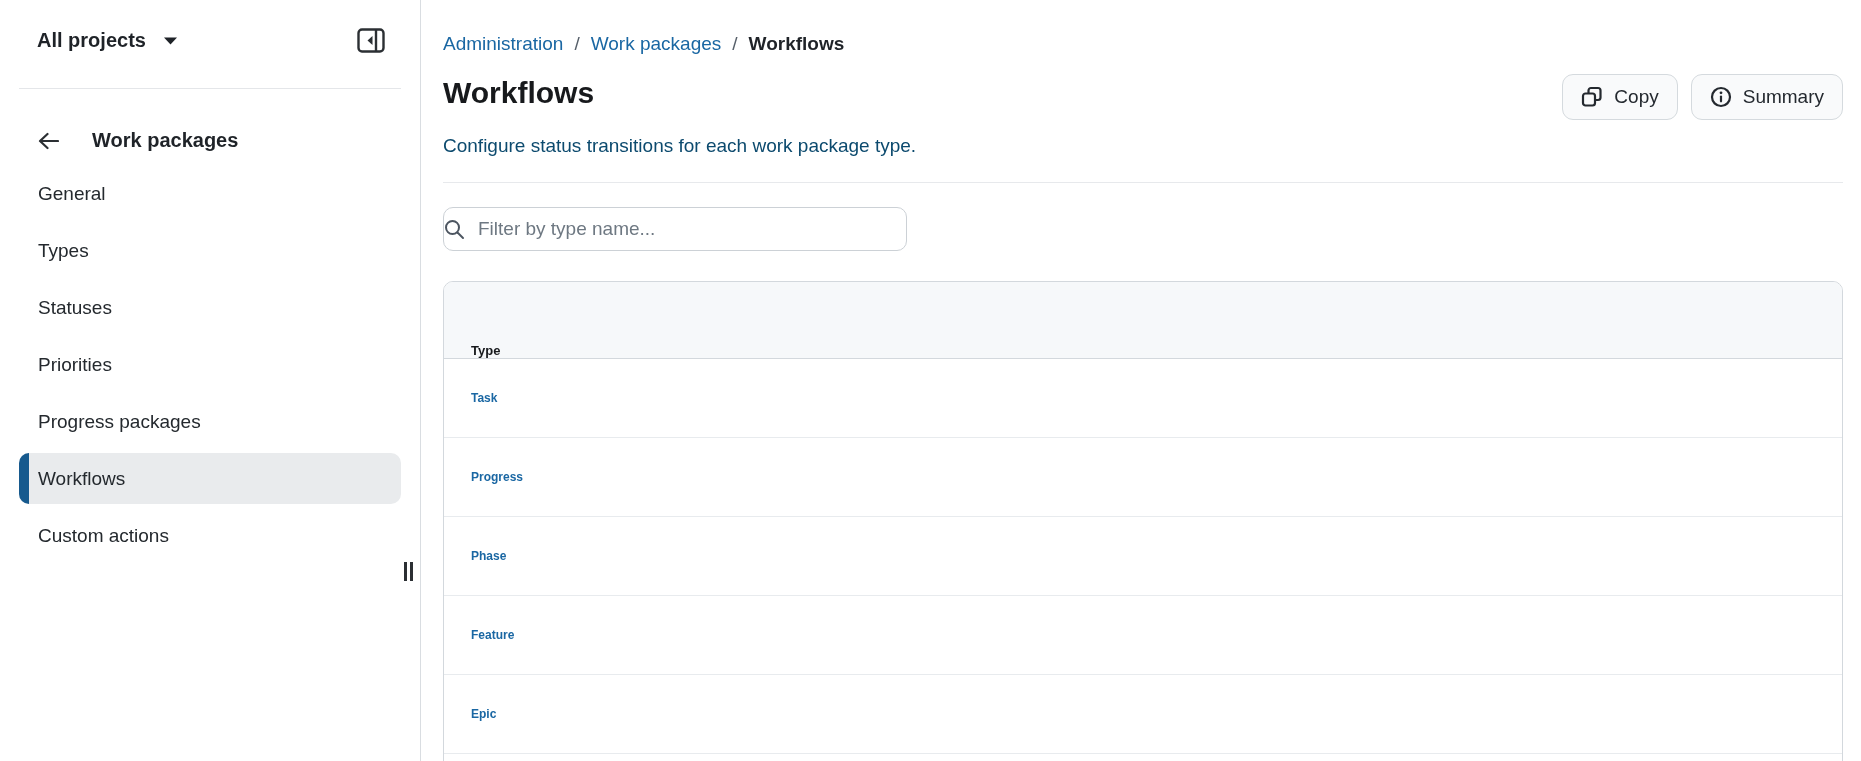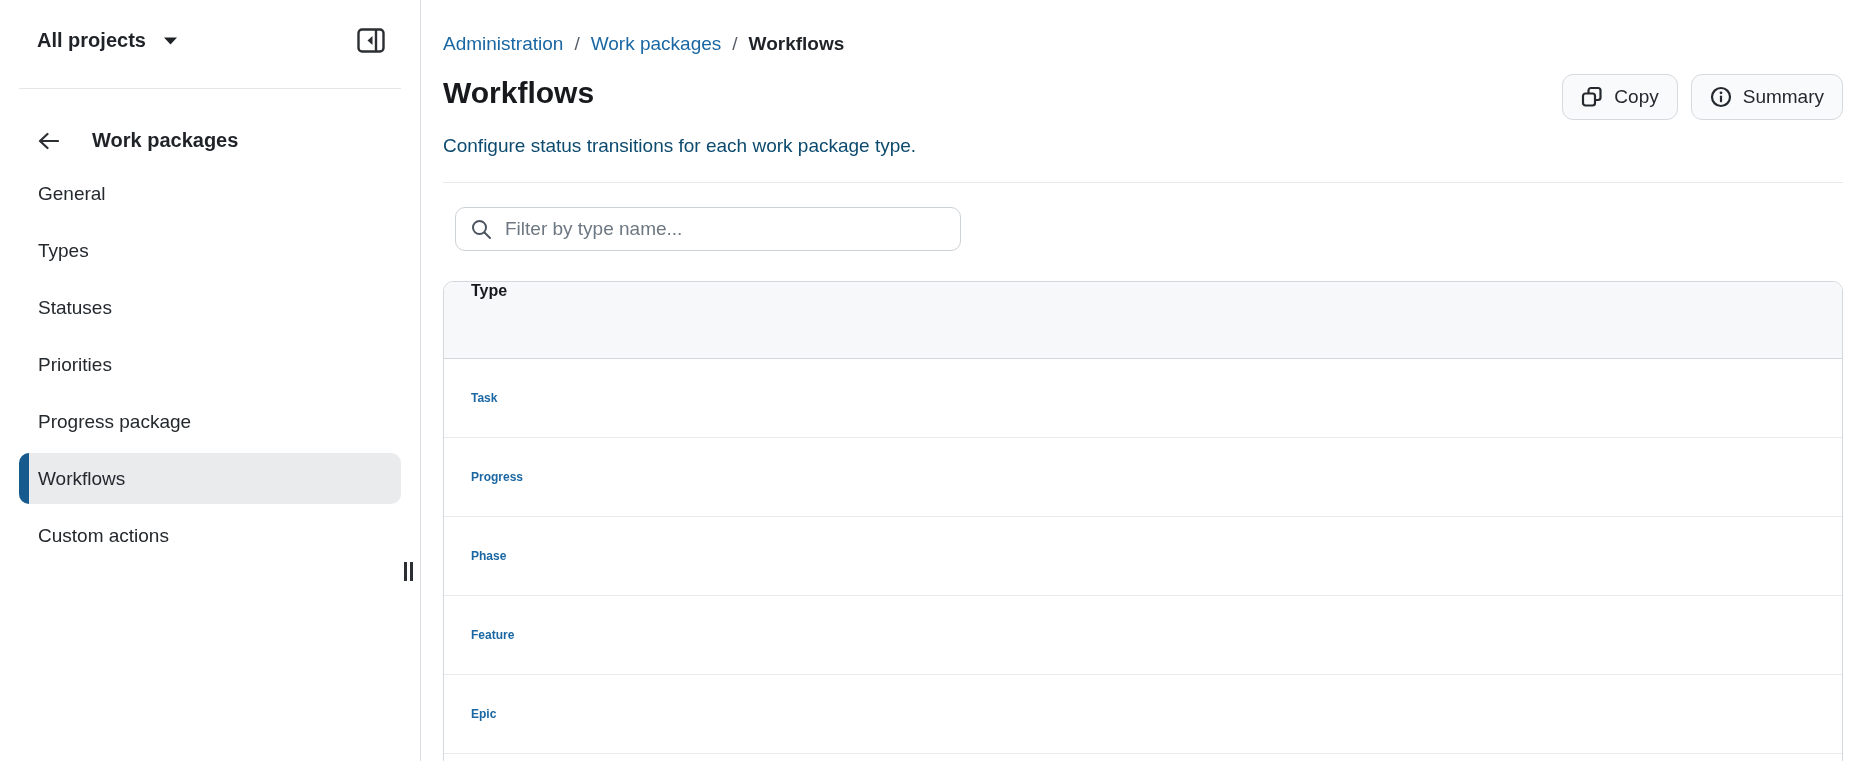--- a/index.html
+++ b/index.html
@@ -88,47 +88,46 @@
     font-family: inherit; font-size: 19px; color: #24292f;
     cursor: pointer;
   }
   .btn svg { flex: none; }
 
   .subtitle { margin: 14px 0 0; font-size: 19px; line-height: 24px; color: #0c4a6e; }
   .content-divider { border: none; border-top: 1px solid #e7e9ec; margin: 24px 0 0; }
 
   .search-box {
     margin-top: 24px;
-    width: 506px; height: 44px;
+    width: 464px; height: 44px;
     border: 1px solid #ccd1d6; border-radius: 10px;
     display: flex; align-items: center; gap: 11px;
-    padding: 0 12px 0 15px;
+    padding: 0 12px 0 0;
     background: #fff;
-    margin-left: 12px;
   }
   .search-box input {
     flex: 1; border: none; outline: none; background: transparent;
     font-family: inherit; font-size: 19px; color: #1f2328;
   }
   .search-box input::placeholder { color: #6e7882; }
 
   .type-table {
     margin-top: 30px;
     border: 1px solid #d3d8dd;
     border-radius: 10px 10px 0 0;
     overflow: hidden;
     background: #fff;
   }
   .thead {
     height: 77px;
     background: var(--table_header_bg, #f6f8fa);
     border-bottom: 1px solid #d3d8dd;
-    display: flex; align-items: flex-start;
+    display: flex; align-items: flex-end;
     padding-left: 27px;
-    font-size: 16px; font-weight: 700; color: #17191c;
+    font-size: 13px; font-weight: 700; color: #17191c;
   }
   .trow {
     height: 79px;
     display: flex; align-items: center;
     padding-left: 27px;
     border-bottom: 1px solid #e8ebee;
     background: #fff;
   }
   .trow a {
     color: var(--link_blue, #1a67a3);
@@ -177,21 +176,21 @@
       <div class="menu-item">
         <span>Types</span>
       </div>
       <div class="menu-item">
         <span>Statuses</span>
       </div>
       <div class="menu-item">
         <span>Priorities</span>
       </div>
       <div class="menu-item">
-        <span>Progress package</span>
+        <span>Progress packages</span>
       </div>
       <div class="menu-item selected">
         <span>Workflows</span>
       </div>
       <div class="menu-item">
         <span>Custom actions</span>
       </div>
     </nav>
 
     <div class="resize-handle">

